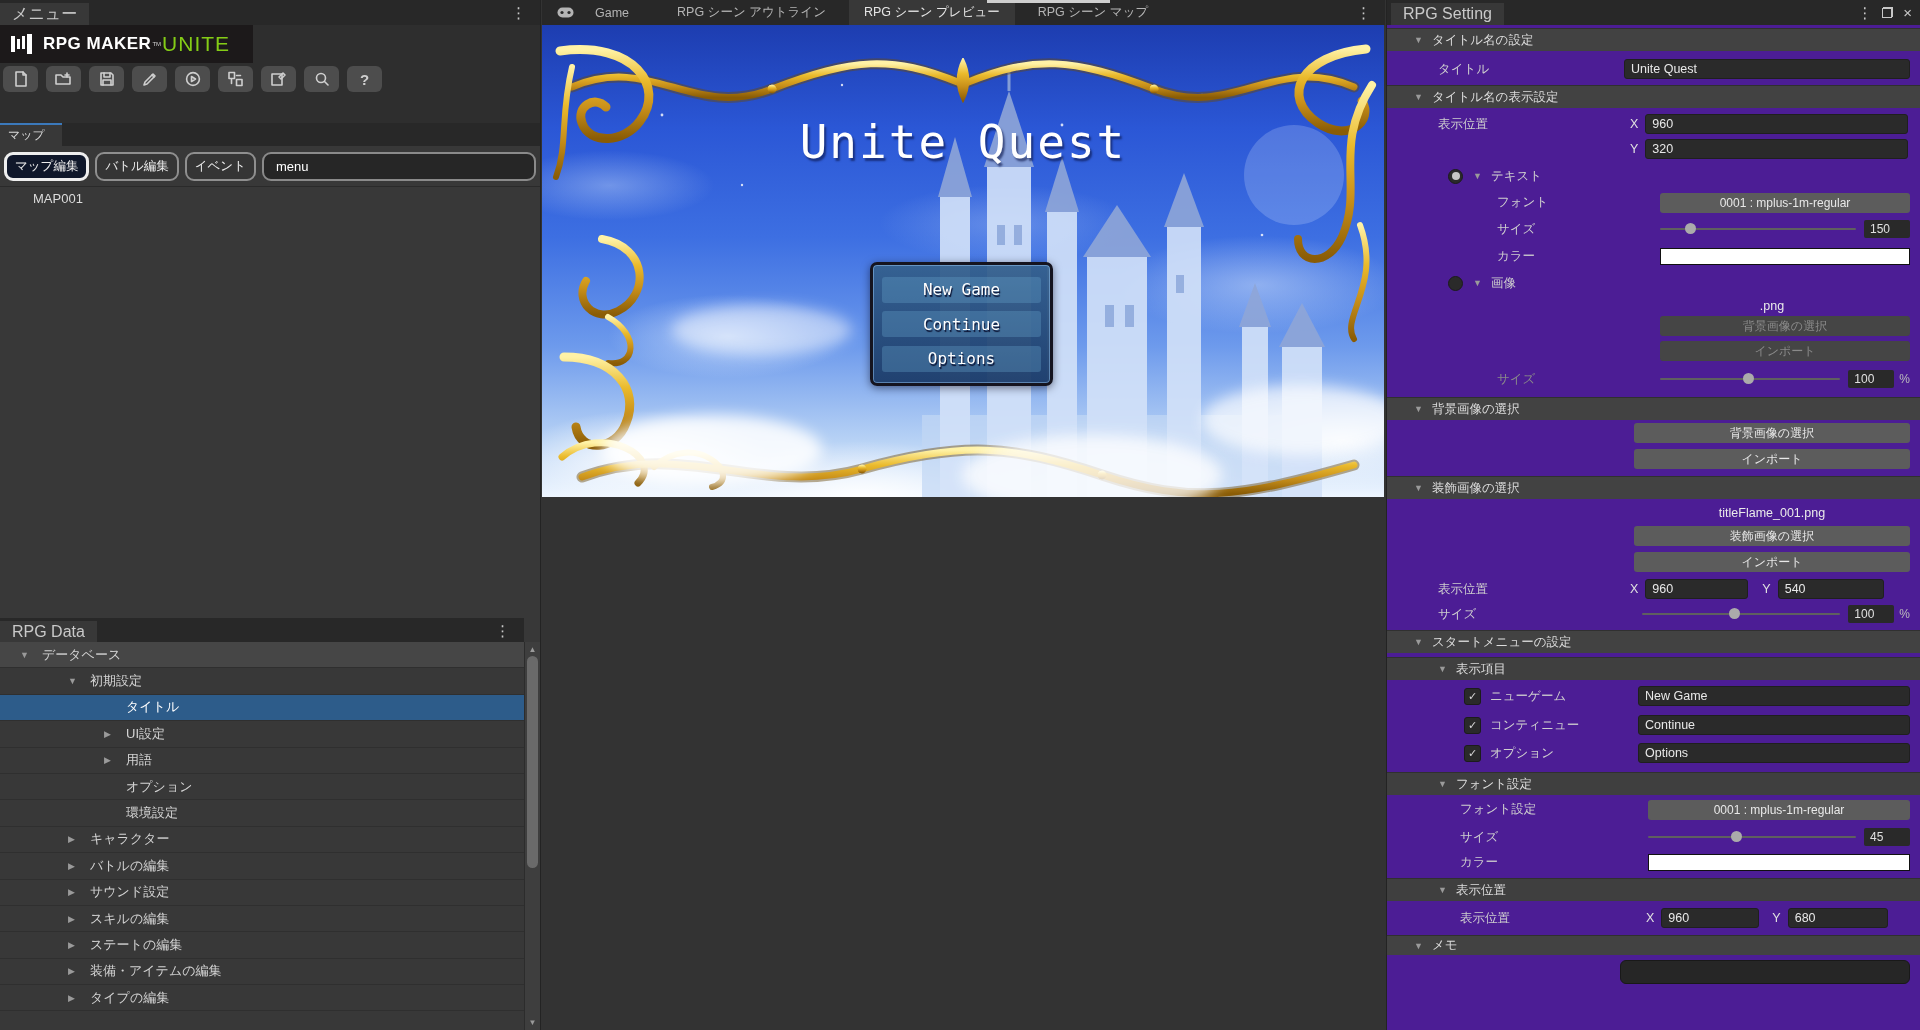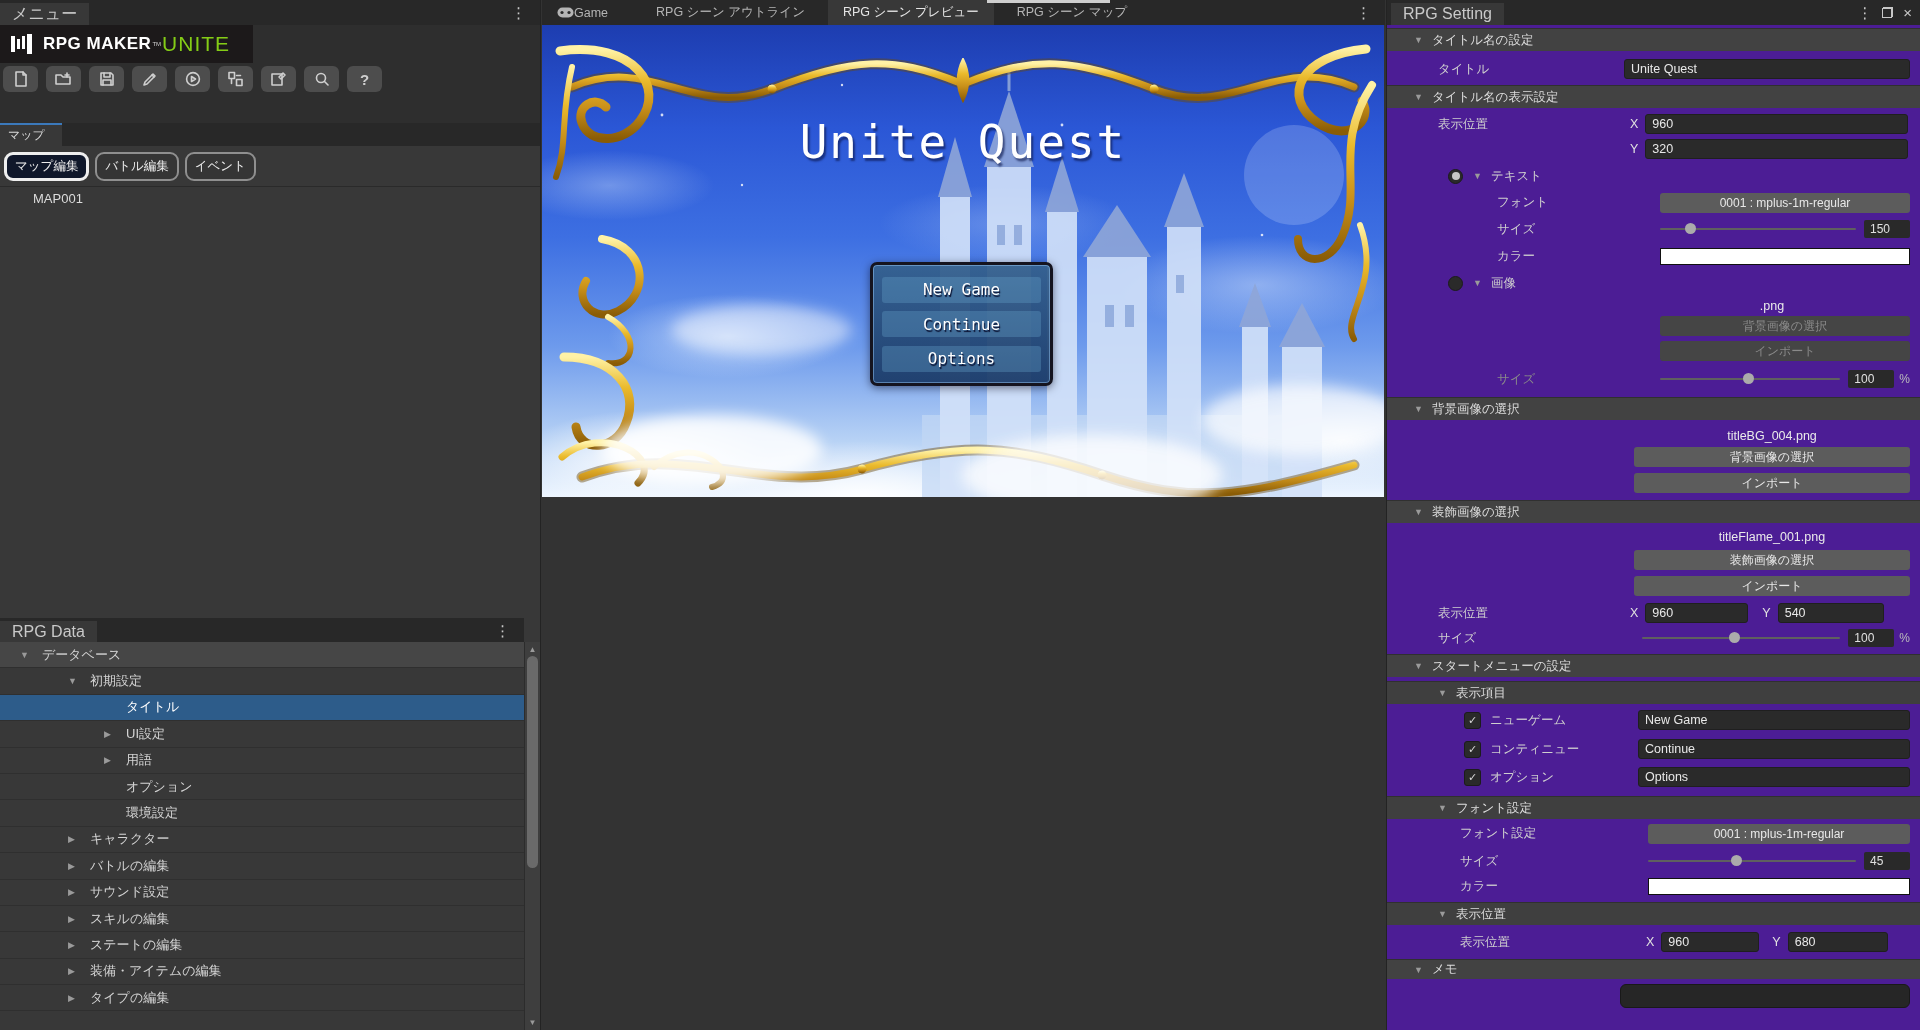--- a/index.html
+++ b/index.html
@@ -34,21 +34,21 @@
   .tree-row.selected{background:#2d5c8a;color:#ffffff;}
   .tree-row .tarrow{width:22px;font-size:9px;color:#9a9a9a;text-align:left;flex:none;}
   .lv0{padding-left:20px;} .lv1{padding-left:68px;} .lv2{padding-left:104px;}
   .tree-scroll{position:absolute;top:642px;left:524px;width:16px;height:388px;background:#3e3e3e;border-left:1px solid #2c2c2c;box-sizing:border-box;}
   .tree-thumb{position:absolute;left:2px;right:2px;top:14px;height:212px;background:#6a6a6a;border-radius:6px;}
   .scroll-arrow{position:absolute;left:0;right:0;text-align:center;color:#9a9a9a;font-size:8px;}
 
   
   .center-panel{position:absolute;left:542px;top:0;width:843px;height:1030px;background:#333333;}
   .center-tabs{position:absolute;top:0;left:0;right:0;height:25px;background:#282828;display:flex;align-items:stretch;}
-  .ctab{padding:0 15px;font-size:12.5px;color:#b4b4b4;display:flex;align-items:center;gap:0;white-space:nowrap;}
+  .ctab{padding:0 15px;font-size:12.5px;color:#b4b4b4;display:flex;align-items:center;gap:21px;white-space:nowrap;}
   .ctab.active{background:#383838;color:#e6e6e6;}
   .tab-indicator{position:absolute;left:445px;top:0;width:123px;height:3px;background:#cfcfcf;}
   .center-more{position:absolute;right:14px;top:5px;}
 
   .game{position:absolute;top:25px;left:0;width:842px;height:472px;overflow:hidden;
     background:
       radial-gradient(ellipse 180px 70px at 12% 92%, rgba(255,255,255,.95), rgba(255,255,255,0) 70%),
       radial-gradient(ellipse 220px 80px at 38% 100%, rgba(255,255,255,.9), rgba(255,255,255,0) 70%),
       radial-gradient(ellipse 260px 90px at 70% 96%, rgba(255,255,255,.85), rgba(255,255,255,0) 70%),
       radial-gradient(ellipse 200px 70px at 95% 88%, rgba(255,255,255,.8), rgba(255,255,255,0) 70%),
@@ -181,20 +181,21 @@
     </div>
   </div>
 
   <div class="map-strip">
     <div class="map-tab">マップ</div>
   </div>
   <div class="map-toolbar">
     <div class="chip selected">マップ編集</div>
     <div class="chip">バトル編集</div>
     <div class="chip">イベント</div>
+    <div class="menu-input">menu</div>
   </div>
   <div class="map-item">MAP001</div>
 
   <div class="rpgdata-strip">
     <div class="strip-tab">RPG Data</div>
     <div class="more-glyph" style="position:absolute;right:14px;top:5px;">⋮</div>
   </div>
   <div class="tree">
     <div class="tree-row header lv0">
         <span class="tarrow">▼</span>
@@ -467,23 +468,20 @@
           </div>
           <div class="valbox dim">100</div>
           <span class="pct">%</span>
         </div>
     </div>
 
     <div class="hdr sec" style="margin-top:8px;">
         <span class="harrow">▼</span>
         <span>背景画像の選択</span>
       </div>
-    <div class="row" style="margin-top:7px;height:17px;">
-      <div class="filetext">titleBG_004.png</div>
-    </div>
     <div class="row" style="margin-top:3px;height:20px;">
       <div class="ctlbtn">
           <div class="btn">背景画像の選択</div>
         </div>
     </div>
     <div class="row" style="margin-top:6px;height:20px;">
       <div class="ctlbtn">
           <div class="btn">インポート</div>
         </div>
     </div>

